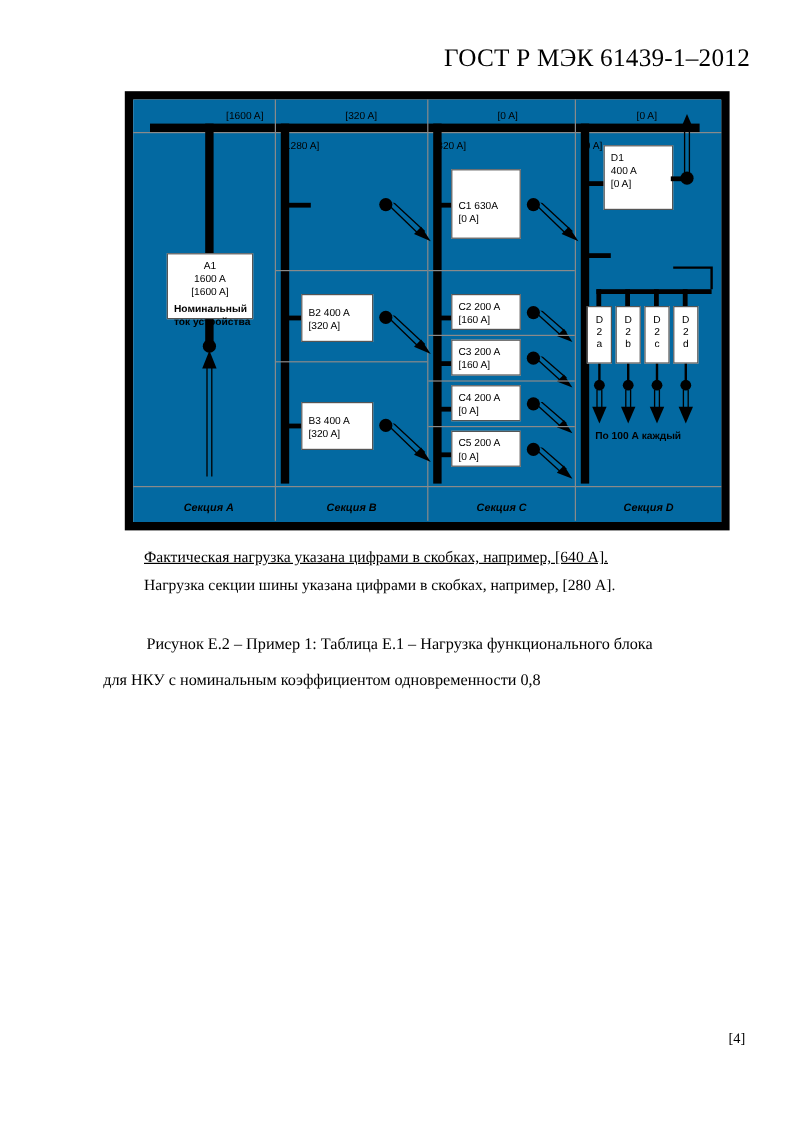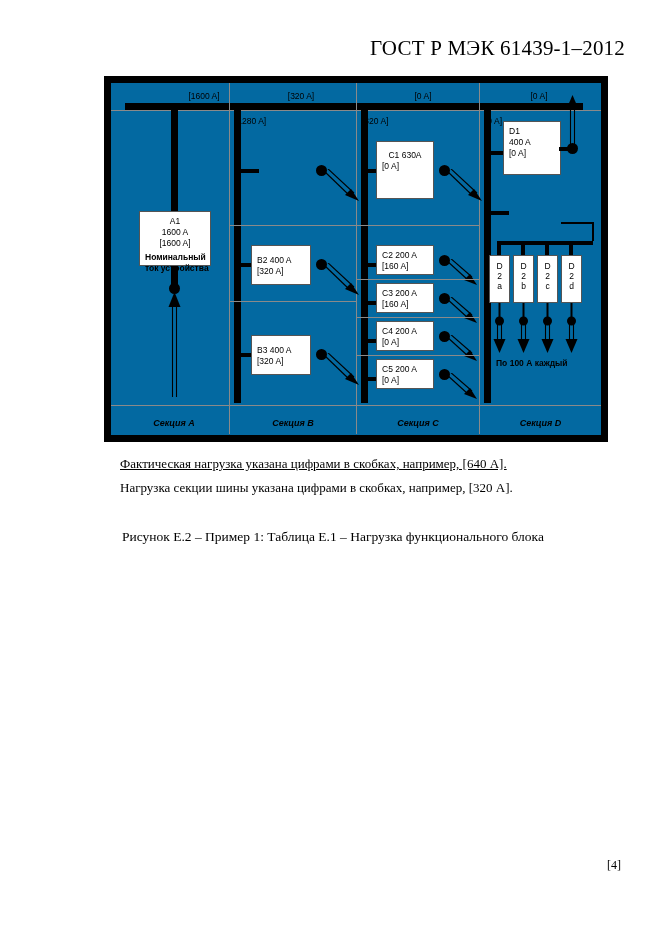--- a/index.html
+++ b/index.html
@@ -248,21 +248,21 @@
       <line x1="4" y1="-2" x2="32" y2="24" stroke="#000" stroke-width="1.1"></line>
       <polygon points="37,32 23,26 29,20" fill="#000"></polygon>
     </svg>
 
     <div class="bus-label" style="left:251px; top:33px;">[320 A]</div>
 
     <div class="bus-v" style="left:250px; top:20px; height:300px;"></div>
 
     <div class="bus-h bus-h-thin" style="left:253px; top:86px; width:18px;"></div>
     <div class="unit" style="left:265px; top:58px; width:58px; height:58px;">
-      <span class="ln" style="margin-top:4px;text-align:center;">C1 630A</span>
+      <span class="ln" style="margin-top:20px;">C1 630A</span>
       <span class="ln">[0 A]</span>
     </div>
     <div class="node" style="left:328px; top:82px;"></div>
     <svg class="arrow-diag" style="left:334px; top:86px;" width="44" height="40" viewBox="0 0 44 40">
       <line x1="1" y1="1" x2="28" y2="27" stroke="#000" stroke-width="1.1"></line>
       <line x1="4" y1="-2" x2="32" y2="24" stroke="#000" stroke-width="1.1"></line>
       <polygon points="37,32 23,26 29,20" fill="#000"></polygon>
     </svg>
 
     <div class="hline" style="left:246px; top:142px; width:122px;"></div>
@@ -406,19 +406,20 @@
 
     <div class="section-label" style="left:8px; top:335px; width:110px;">Секция A</div>
     <div class="section-label" style="left:119px; top:335px; width:126px;">Секция B</div>
     <div class="section-label" style="left:246px; top:335px; width:122px;">Секция C</div>
     <div class="section-label" style="left:369px; top:335px; width:121px;">Секция D</div>
 
   </div>
 </div>
 
 <div class="note" style="left:120px; top:456px;text-decoration:underline;">Фактическая нагрузка указана цифрами в скобках, например, [640 A].</div>
-<div class="note" style="left:120px; top:480px;">Нагрузка секции шины указана цифрами в скобках, например, [320 A].</div>
+<div class="note" style="left:120px; top:480px;">Нагрузка секции шины указана цифрами в скобках, например, [280 A].</div>
 
 <div class="caption">
   <span class="l1">Рисунок Е.2 – Пример 1: Таблица Е.1 – Нагрузка функционального блока</span>
+  <span class="l2">для НКУ с номинальным коэффициентом одновременности 0,8</span>
 </div>
 
 <div class="page-num">[4]</div>
 
 </body></html>

